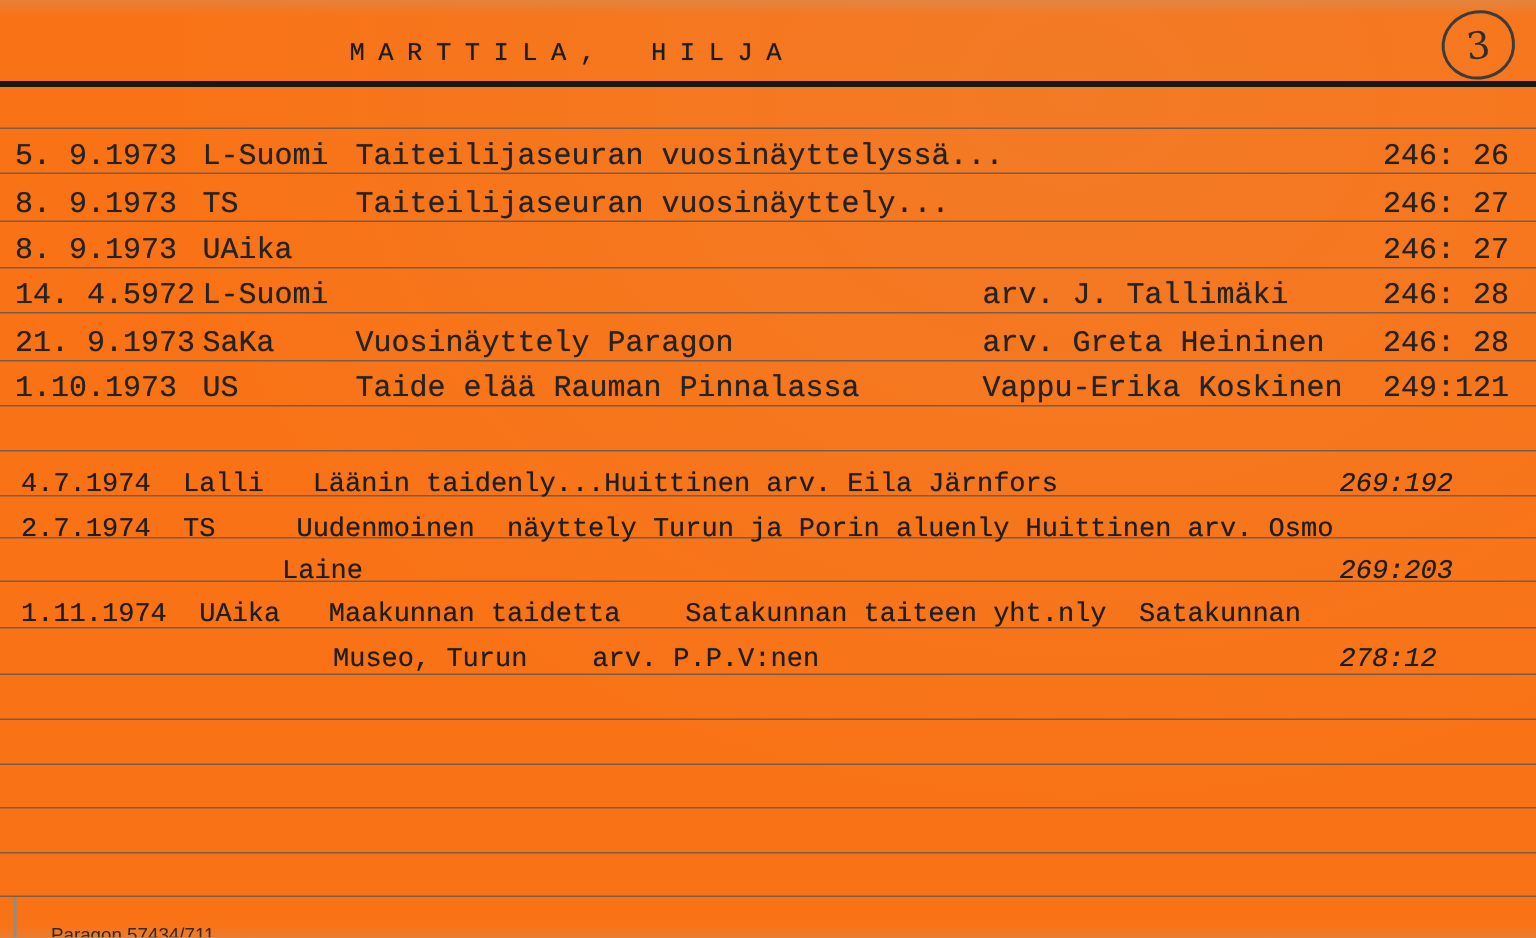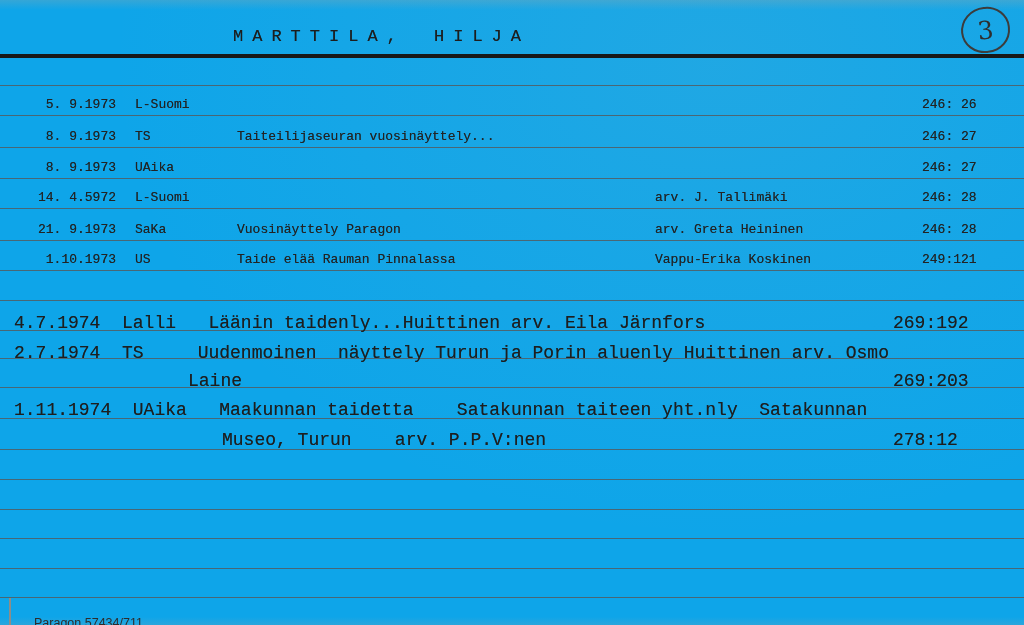--- a/index.html
+++ b/index.html
@@ -1,18 +1,18 @@
 <!DOCTYPE html>
 <html><head>
 <meta charset="utf-8">
 <style>
   html,body{margin:0;padding:0;background:#9a9a96;}
   .stage{
     position:relative;width:1024px;height:625px;overflow:hidden;
-    background:#0ea5e9;
+    background:#f97316;
     font-family:"Liberation Mono","DejaVu Sans Mono",monospace;
     color:#232323;
   }
   .stage::before{
     content:"";position:absolute;inset:0;pointer-events:none;
     background:
       linear-gradient(180deg, rgba(170,170,160,0.25) 0px, rgba(255,255,255,0) 10px),
       linear-gradient(0deg, rgba(170,170,160,0.18) 0px, rgba(255,255,255,0) 8px),
       radial-gradient(ellipse at 70% 10%, rgba(190,190,180,0.10), rgba(255,255,255,0) 60%);
   }
@@ -27,29 +27,29 @@
     border:2px solid #3c3c3c;border-radius:52% 48% 50% 50%;
     transform:rotate(-6deg);
     display:flex;align-items:center;justify-content:center;
     font-family:"DejaVu Serif",serif;font-size:25px;color:#2e2e2e;
     background:transparent;
   }
   .thick-rule{position:absolute;left:0;top:54px;width:1024px;height:4px;background:#181818;}
   .rule{position:absolute;left:0;width:1024px;height:1px;background:#585858;opacity:.8;}
   .row{position:absolute;left:0;width:1024px;height:20px;}
   .row span{position:absolute;top:0;white-space:pre;text-shadow:0 0 .5px rgba(25,25,25,.6);}
-  .s1{font-size:13px;line-height:18px;text-decoration:underline;}
+  .s1{font-size:20px;line-height:18px;text-decoration:underline;}
   .s2{font-size:18px;line-height:20px;color:#1e1e1e;margin-top:32px;}
   .c-date{left:10px;width:106px;text-align:right;}
   .c-src{left:135px;}
   .c-title{left:237px;}
   .c-rev{left:655px;}
   .c-ref{left:922px;}
   .c-line{left:14px;}
-  .c-ref2{left:893px;}
+  .c-ref2{left:893px;font-style:italic;}
   .c-laine{left:188px;}
   .c-museo{left:222px;}
   .footer-mark{position:absolute;left:9px;top:598px;width:2px;height:27px;background:#8d8d88;}
   .footer-text{
     position:absolute;left:34px;top:603px;
     font-family:Liberation Sans, sans-serif;
     font-size:12.5px;color:#2c2c2c;margin-top:13px;
   }
 </style>
 </head>
@@ -82,20 +82,21 @@
       <div class="rule" style="top: 479px;"></div>
       <div class="rule" style="top: 509px;"></div>
       <div class="rule" style="top: 538px;"></div>
       <div class="rule" style="top: 568px;"></div>
       <div class="rule" style="top: 597px;"></div>
     </div>
 
   <div class="row s1" style="top:96px">
     <span class="c-date">5. 9.1973</span>
     <span class="c-src">L-Suomi</span>
+    <span class="c-title">Taiteilijaseuran vuosinäyttelyssä...</span>
     <span class="c-rev"></span>
     <span class="c-ref">246: 26</span>
   </div>
   <div class="row s1" style="top:128px">
     <span class="c-date">8. 9.1973</span>
     <span class="c-src">TS</span>
     <span class="c-title">Taiteilijaseuran vuosinäyttely...</span>
     <span class="c-rev"></span>
     <span class="c-ref">246: 27</span>
   </div>

